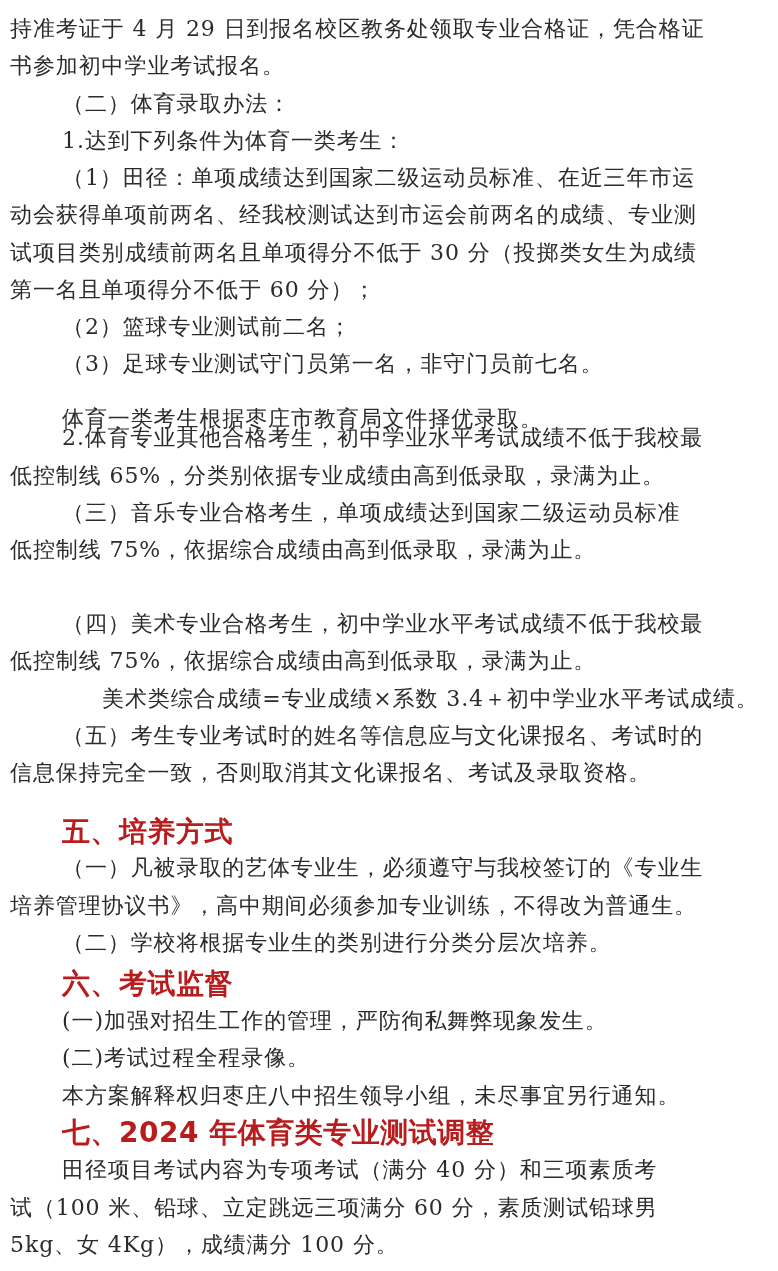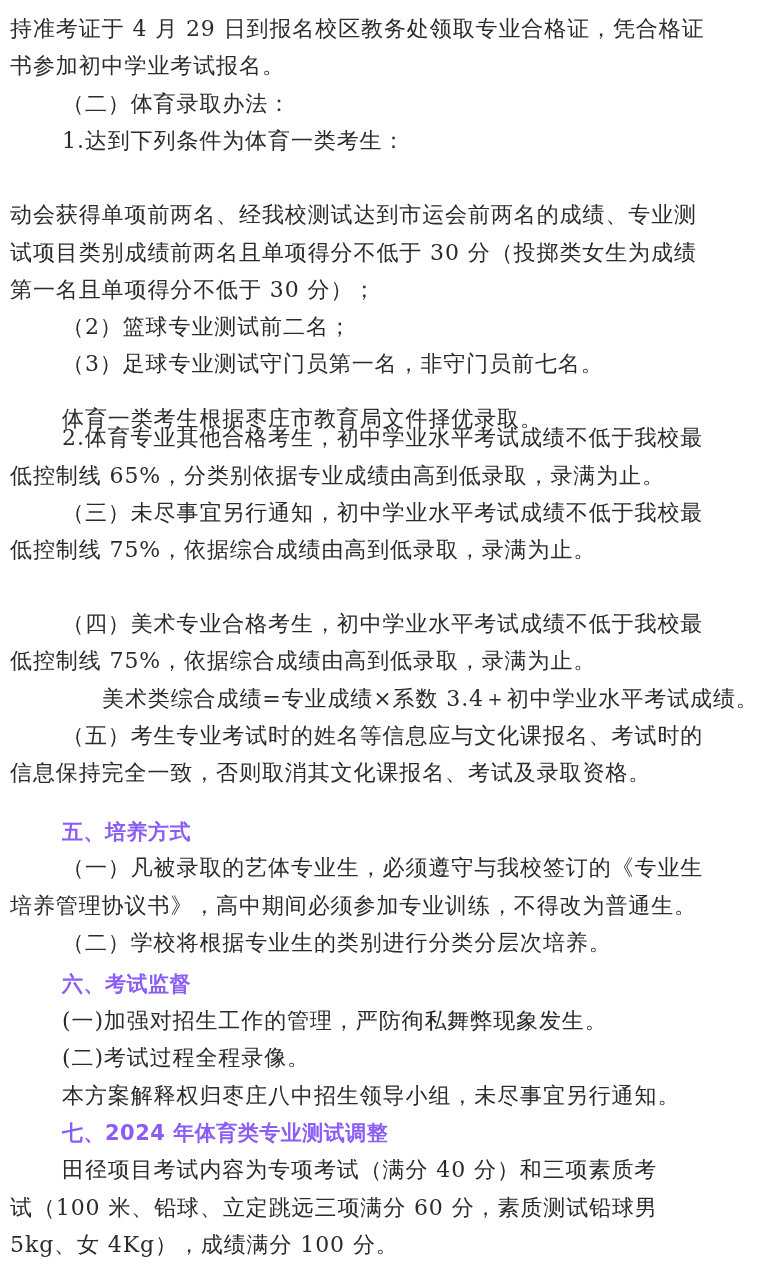--- a/index.html
+++ b/index.html
@@ -28,42 +28,43 @@
     white-space: nowrap;
     font-size: 22px;
     line-height: 30px;
     letter-spacing: 0.9px;
     color: #2b2b2b;
   }
   .indent { left: 62px; }
   .heading {
     font-family: "DejaVu Sans", "Liberation Sans", sans-serif;
     font-weight: bold;
-    font-size: 21px;
+    font-size: 28px;
     letter-spacing: 0.5px;
-    color: #8b5cf6;
+    color: #b91c1c;
   }
 </style>
 </head>
 <body>
 
 <div class="page" id="page">
     <div class="line" style="top: 14px;">持准考证于 4 月 29 日到报名校区教务处领取专业合格证，凭合格证</div>
     <div class="line indent" style="top: 89px;">（二）体育录取办法：</div>
     <div class="line" style="top: 51px;">书参加初中学业考试报名。</div>
     <div class="line indent" style="top: 126px;">1.达到下列条件为体育一类考生：</div>
+    <div class="line indent" style="top: 163px;">（1）田径：单项成绩达到国家二级运动员标准、在近三年市运</div>
     <div class="line" style="top: 200px;">动会获得单项前两名、经我校测试达到市运会前两名的成绩、专业测</div>
     <div class="line" style="top: 238px;">试项目类别成绩前两名且单项得分不低于 30 分（投掷类女生为成绩</div>
-    <div class="line" style="top: 275px;">第一名且单项得分不低于 30 分）；</div>
+    <div class="line" style="top: 275px;">第一名且单项得分不低于 60 分）；</div>
     <div class="line indent" style="top: 312px;">（2）篮球专业测试前二名；</div>
     <div class="line indent" style="top: 349px;">（3）足球专业测试守门员第一名，非守门员前七名。</div>
     <div class="line indent" style="top: 404px;">体育一类考生根据枣庄市教育局文件择优录取。</div>
     <div class="line indent" style="top: 423px;">2.体育专业其他合格考生，初中学业水平考试成绩不低于我校最</div>
     <div class="line" style="top: 461px;">低控制线 65%，分类别依据专业成绩由高到低录取，录满为止。</div>
-    <div class="line indent" style="top: 498px;">（三）未尽事宜另行通知，初中学业水平考试成绩不低于我校最</div>
+    <div class="line indent" style="top: 498px;">（三）音乐专业合格考生，单项成绩达到国家二级运动员标准</div>
     <div class="line" style="top: 535px;">低控制线 75%，依据综合成绩由高到低录取，录满为止。</div>
     <div class="line indent" style="top: 609px;">（四）美术专业合格考生，初中学业水平考试成绩不低于我校最</div>
     <div class="line" style="top: 646px;">低控制线 75%，依据综合成绩由高到低录取，录满为止。</div>
     <div class="line indent" style="top: 684px; margin-left: 40px;">美术类综合成绩=专业成绩×系数 3.4＋初中学业水平考试成绩。</div>
     <div class="line indent" style="top: 721px;">（五）考生专业考试时的姓名等信息应与文化课报名、考试时的</div>
     <div class="line" style="top: 758px;">信息保持完全一致，否则取消其文化课报名、考试及录取资格。</div>
     <div class="line indent heading" style="top: 817px;">五、培养方式</div>
     <div class="line indent" style="top: 853px;">（一）凡被录取的艺体专业生，必须遵守与我校签订的《专业生</div>
     <div class="line" style="top: 891px;">培养管理协议书》，高中期间必须参加专业训练，不得改为普通生。</div>
     <div class="line indent" style="top: 928px;">（二）学校将根据专业生的类别进行分类分层次培养。</div>

